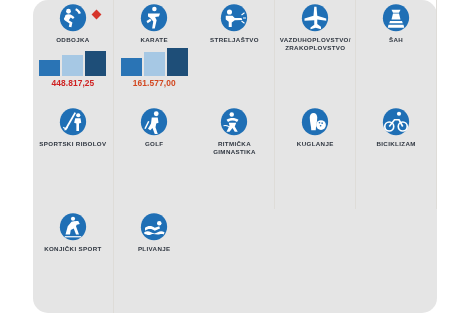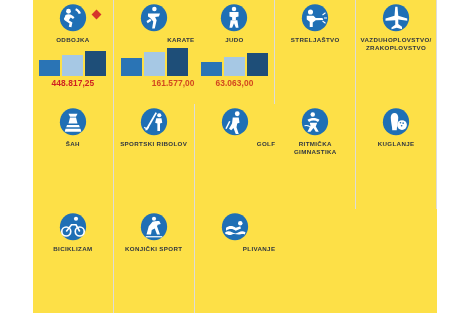--- a/index.html
+++ b/index.html
@@ -4,36 +4,37 @@
 <style>
   html,body{margin:0;padding:0;}
   body{
     width:470px;height:313px;
     background:#ffffff;
     font-family:"Liberation Sans",sans-serif;
     overflow:hidden;
   }
   #sheet{
     position:absolute;left:33px;top:0;width:404px;height:313px;
-    background:#fde047;
+    background:#e5e5e5;
+    border-radius:15px;
   }
   .grid{
     position:absolute;inset:0;
     display:grid;
     grid-template-columns:repeat(5,1fr);
     grid-template-rows:repeat(3,1fr);
   }
   .cell{
     position:relative;
     display:flex;flex-direction:column;align-items:center;
     padding-top:3px;
     box-sizing:border-box;
     border-right:1px solid #dedcd8;
   }
-  .cell.lastcol{border-right:none;align-items:flex-end;}
+  .cell.lastcol{border-right:none;}
 
   .icon{
     width:30px;height:30px;
     display:block;
     flex:0 0 auto;
   }
   .iconrow{
     display:flex;align-items:flex-start;justify-content:center;
     height:32px;width:100%;position:relative;
   }
@@ -100,39 +101,20 @@
           </span>
         </div>
         <div class="label">KARATE</div>
         <div class="barwrap">
           <div class="bar b1" style="height: 18px;"></div>
           <div class="bar b2" style="height: 24px;"></div>
           <div class="bar b3" style="height: 28px;"></div>
         </div>
         <div class="value">161.577,00</div>
       </div>
-      <div class="cell">
-        <div class="iconrow">
-          <span>
-            <svg viewBox="0 0 40 40" class="icon">
-              <path d="M20 1.5C29.5 1.5 37.5 8.6 37.5 19.5 37.5 29 30 37.5 20 37.5 10.2 37.5 2.5 30 2.5 20.2 2.5 9.2 10.3 1.5 20 1.5Z" fill="#1f6fb5"></path>
-              <circle cx="20" cy="8" r="3" fill="#ffffff"></circle>
-              <path d="M14 12h12v6l-3.5 1v4h-5v-4L14 18Z" fill="#ffffff"></path>
-              <path d="M15.5 23h9l1.5 10h-3.5l-2.5-6-2.5 6H14Z" fill="#ffffff"></path>
-            </svg>
-          </span>
-        </div>
-        <div class="label">JUDO</div>
-        <div class="barwrap">
-          <div class="bar b1" style="height: 14px;"></div>
-          <div class="bar b2" style="height: 19px;"></div>
-          <div class="bar b3" style="height: 23px;"></div>
-        </div>
-        <div class="value">63.063,00</div>
-      </div>
       <div class="cell lastrow">
         <div class="iconrow">
           <span>
             <svg viewBox="0 0 40 40" class="icon">
               <path d="M20 1.5C29.5 1.5 37.5 8.6 37.5 19.5 37.5 29 30 37.5 20 37.5 10.2 37.5 2.5 30 2.5 20.2 2.5 9.2 10.3 1.5 20 1.5Z" fill="#1f6fb5"></path>
               <circle cx="14" cy="12" r="3.4" fill="#ffffff"></circle>
               <path d="M9 17h9l3 3h9l1 2.5-10 .5-4 3v6h-4v-7l-4-3Z" fill="#ffffff"></path>
               <path d="M30 16l4-3M32 20h4M30 24l4 3" stroke="#ffffff" stroke-width="1.4"></path>
             </svg>
           </span>

